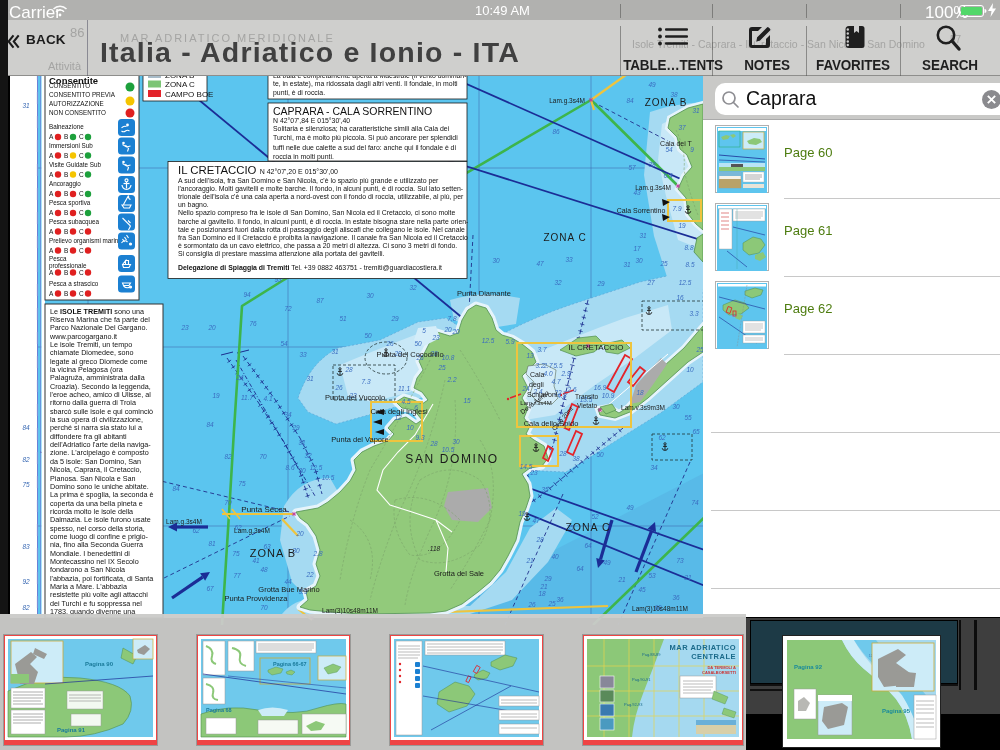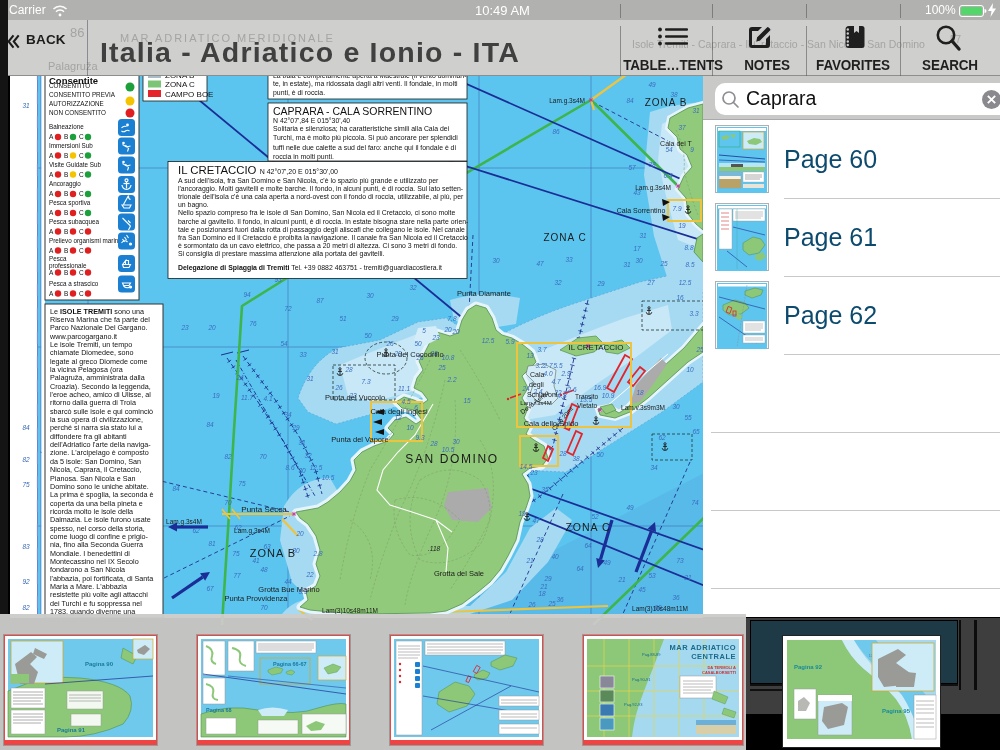--- a/index.html
+++ b/index.html
@@ -3,30 +3,30 @@
 html,body{margin:0;padding:0;background:#000;}
 *{box-sizing:border-box;}
 #app{position:relative;width:1000px;height:750px;overflow:hidden;background:#000;font-family:"Liberation Sans",sans-serif;}
 #chartwrap{position:absolute;left:0;top:0;width:710px;height:625px;}
 #leftedge{position:absolute;left:0;top:0;width:8px;height:614px;background:#141414;z-index:60;}
 #panel{position:absolute;left:703px;top:76px;width:297px;height:541px;background:#fff;}
 #panelhead{position:absolute;left:0;top:0;width:297px;height:44px;background:#c9c9c7;border-bottom:1px solid #aaa;}
 #sfield{position:absolute;left:12px;top:7px;width:295px;height:32px;background:#fff;border-radius:10px;}
 #sfield .stext{position:absolute;left:31px;top:4px;font-size:19.5px;color:#111;}
 .srow{position:absolute;left:0;width:297px;height:78px;}
-.srow .pl{position:absolute;left:81px;top:25px;font-size:25px;color:#0c4a6e;}
+.srow .pl{position:absolute;left:81px;top:25px;font-size:13px;color:#4d7c0f;}
 .sep{position:absolute;height:1px;background:#c8c8c8;}
 .thumbbox{position:absolute;left:12px;top:5px;width:54px;height:68px;background:#fff;border:1px solid #b0b0b0;padding:1px 1px;}
 #strip{position:absolute;left:0;top:614px;width:746px;height:136px;background:rgba(203,203,201,0.96);}
 .sthumb{position:absolute;top:20px;background:#ef4444;border:1px solid #9a9a98;padding:1px;}
 #botright{position:absolute;left:746px;top:618px;width:254px;height:132px;background:#000;}
 #statusbar{position:absolute;left:0;top:0;width:1000px;height:20px;background:#b1b1af;}
 #toolbar{position:absolute;left:0;top:20px;width:1000px;height:56px;background:#cfcfcd;border-bottom:1px solid #8e8e8c;}
 .tline{position:absolute;background:rgba(82,82,80,0.55);width:1px;}
-.sb{color:#fff;font-size:12px;position:absolute;top:3px;}
+.sb{color:#fff;font-size:17px;position:absolute;top:3px;}
 .tbtn{position:absolute;top:0;height:56px;color:#1f1f1f;}
 .tlabel{position:absolute;top:37px;width:100%;text-align:center;font-size:14.5px;font-weight:bold;transform:scaleX(0.93);white-space:nowrap;letter-spacing:-0.2px;}
 #title{position:absolute;left:100px;top:16px;font-size:28.5px;font-weight:bold;color:#404040;letter-spacing:1.2px;white-space:nowrap;}
 #back{position:absolute;left:7px;top:12px;color:#1c1c1c;}
 .ghost2{position:absolute;color:rgba(150,150,148,0.75);}
 </style></head><body>
 <div id="app">
 <div id="chartwrap">
 <svg width="710" height="625" viewBox="0 0 710 625" xmlns="http://www.w3.org/2000/svg" font-family="Liberation Sans, sans-serif">
 <defs>
@@ -896,21 +896,21 @@
 <g fill="#1a6a8a" font-size="4">
             <text x="58" y="20">Pag.88-89</text>
             <text x="48" y="45">Pag.90-91</text>
             <text x="40" y="70">Pag.92-93</text>
           </g>
 </svg></div>
 </div>
 <div id="toolbar">
 <div class="ghost2" style="left:70px;top:5px;font-size:13px">86</div>
 <div class="ghost2" style="left:120px;top:12px;font-size:11px;letter-spacing:2px">MAR ADRIATICO MERIDIONALE</div>
-<div class="ghost2" style="left:48px;top:40px;font-size:11px">Palagruža</div>
+<div class="ghost2" style="left:48px;top:40px;font-size:11px">Attività</div>
 <div class="ghost2" style="left:632px;top:18px;font-size:10.5px">Isole Tremiti - Caprara - Il Cretaccio - San Nicola - San Domino</div>
 <div class="ghost2" style="left:950px;top:14px;font-size:10px">57</div>
 <div class="tline" style="left:87px;top:0;height:56px;background:rgba(70,70,90,0.5)"></div>
 <div class="tline" style="left:620px;top:6px;height:50px"></div>
 <div class="tline" style="left:712px;top:6px;height:50px"></div>
 <div class="tline" style="left:806px;top:6px;height:50px"></div>
 <div class="tline" style="left:900px;top:6px;height:50px"></div>
 <div id="back"><svg width="13" height="15" viewBox="0 0 15 17" style="vertical-align:middle">
           <path d="M7.5,1.5 L1.8,8.5 L7.5,15.5 M13.5,1.5 L7.8,8.5 L13.5,15.5" fill="none" stroke="#1c1c1c" stroke-width="2.4"></path>
         </svg><span style="font-size:13.5px;font-weight:bold;position:relative;top:-2px;margin-left:6px;letter-spacing:0.2px">BACK</span></div>

